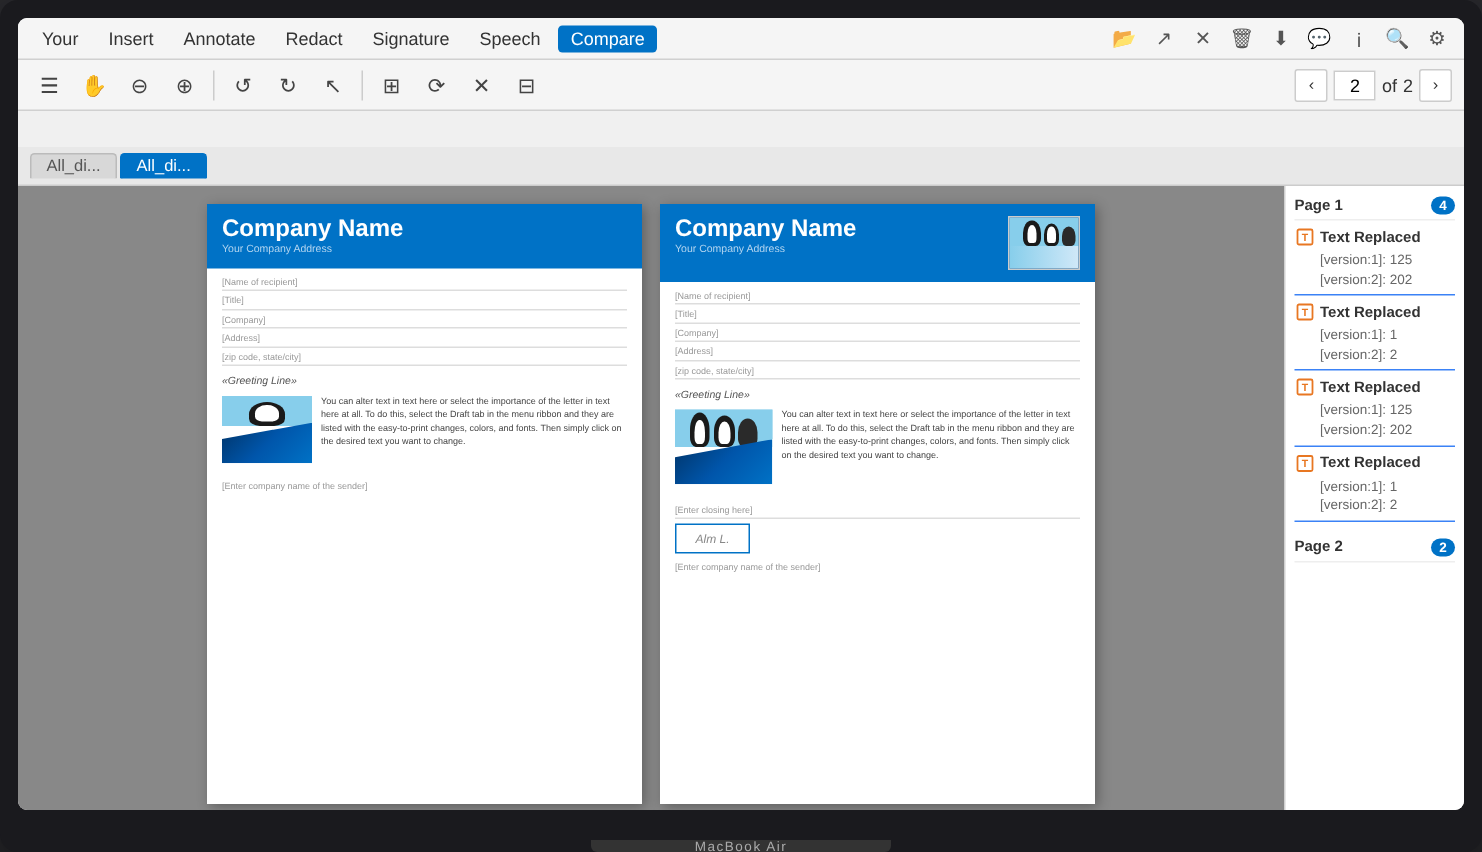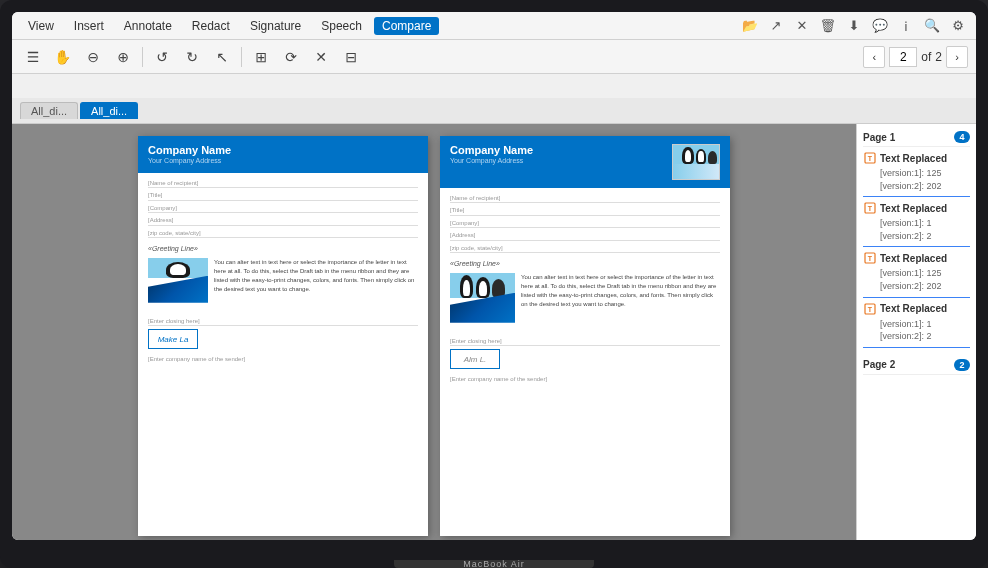--- a/index.html
+++ b/index.html
@@ -208,21 +208,21 @@
       padding: 8px 10px;
       display: flex;
       align-items: flex-start;
       gap: 8px;
     }
     .company-info {
       flex: 1;
     }
     .company-name {
       color: white;
-      font-size: 11px;
+      font-size: 16px;
       font-weight: bold;
     }
     .company-addr {
       color: #b0d4f0;
       font-size: 7px;
       line-height: 1.3;
     }
     .header-penguin {
       width: 48px;
       height: 36px;
@@ -400,21 +400,21 @@
       clear: both;
     }
   </style>
 </head>
 <body>
 
 <div class="laptop">
   <div class="screen">
 
     <div class="menu-bar">
-      <span class="menu-item">View</span>
+      <span class="menu-item">Your</span>
       <span class="menu-item">Insert</span>
       <span class="menu-item">Annotate</span>
       <span class="menu-item">Redact</span>
       <span class="menu-item">Signature</span>
       <span class="menu-item">Speech</span>
       <span class="menu-item active">Compare</span>
       <div class="menu-right">
         <span class="menu-icon-btn">📂</span>
         <span class="menu-icon-btn">↗</span>
         <span class="menu-icon-btn">✕</span>
@@ -476,26 +476,20 @@
             <div class="clearfix">
               <div class="penguin-img-inline">
                 <div style="background: #87ceeb; height: 45%; position: relative;">
                   <div style="position: absolute; bottom: 0; left: 30%; width: 40%; height: 80%; background: #1a1a1a; border-radius: 50% 50% 30% 30%;"></div>
                   <div style="position: absolute; bottom: 3px; left: 37%; width: 26%; height: 55%; background: white; border-radius: 50% 50% 30% 30%;"></div>
                 </div>
                 <div class="blue-diagonal"></div>
               </div>
               <div class="body-text">You can alter text in text here or select the importance of the letter in text here at all. To do this, select the Draft tab in the menu ribbon and they are listed with the easy-to-print changes, colors, and fonts. Then simply click on the desired text you want to change.</div>
             </div>
-            <div class="signature-area">
-              <div class="placeholder-text">[Enter closing here]</div>
-              <div class="signature-box">
-                <span class="sig-text">Make La</span>
-              </div>
-            </div>
             <div class="footer-text">[Enter company name of the sender]</div>
           </div>
         </div>
 
         <div class="page">
           <div class="page-header">
             <div class="company-info">
               <div class="company-name">Company Name</div>
               <div class="company-addr">Your Company Address</div>
             </div>

